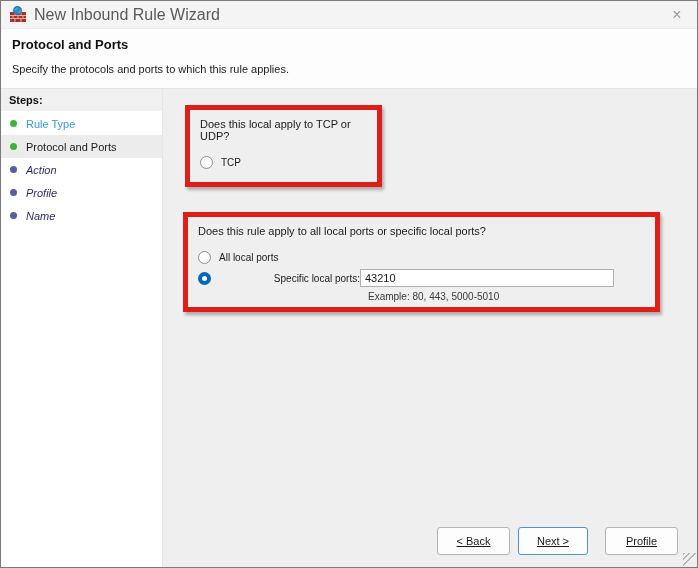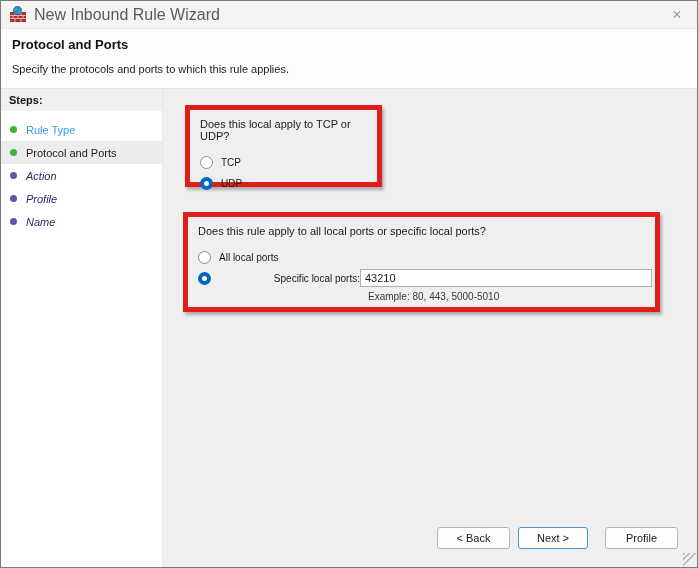--- a/index.html
+++ b/index.html
@@ -47,21 +47,21 @@
     width:162px; flex:0 0 162px;
     background:#ffffff;
     border-right:1px solid #e6e6e6;
   }
   .steps-heading {
     height:22px; line-height:22px;
     background:#f0f0f0;
     font-size:11px; font-weight:bold; color:#101010;
     padding-left:8px;
   }
-  .step-list { margin-top:7px; }
+  .step-list { margin-top:1px; }
   .step-item {
     height:23px; display:flex; align-items:center;
     padding-left:9px; font-size:11px; cursor:default;
   }
   .step-item.current { background:#ececec; }
   .bullet { width:7px; height:7px; border-radius:50%; margin-right:9px; flex:0 0 7px; }
   .bullet.green  { background:#3cb43c; }
   .bullet.indigo { background:#5a5aa5; }
   .step-item.completed .step-label { color:#2f9bea; }
   .step-item.current   .step-label { color:#1a1a1a; }
@@ -85,33 +85,33 @@
   .radio {
     width:13px; height:13px; border-radius:50%;
     background:#ffffff; border:1px solid #8b8b8b;
     flex:0 0 13px; margin-right:8px;
   }
   .radio.selected { border:4px solid #0067c0; }
   .radio-label { font-size:10px; font-weight:normal; color:#1a1a1a; white-space:nowrap;text-align:right; }
   .radio-label.fixed { width:141px; }
 
   .port-input {
-    width:292px; height:18px;
+    width:254px; height:18px;
     border:1px solid #b0b0b0; background:#ffffff;
     font-family:"Liberation Sans", sans-serif;
     font-size:11px; color:#1a1a1a; padding:0 4px;
   }
   .example-hint { font-size:10px; color:#3a3a3a; margin:5px 0 0 170px; }
 
   
   .btn {
-    position:absolute; top:438px; height:22px;
+    position:absolute; top:438px; height:28px;
     background:#fdfdfd; border:1px solid #b4b4b4; border-radius:3px;
     font-family:"Liberation Sans", sans-serif;
-    font-size:11px; color:#1a1a1a; cursor:default;
+    font-size:11px; color:#1a1a1a; cursor:default;text-decoration:underline;
   }
   .btn-back   { left:274px; width:73px; }
   .btn-next   { left:355px; width:70px; border-color:#4f94d1; }
   .btn-cancel { left:442px; width:73px; }
 
   .resize-grip {
     position:absolute; right:1px; bottom:1px; width:13px; height:13px;
     background:
       linear-gradient(135deg, transparent 0 50%, #efefef 50%) ,
       repeating-linear-gradient(135deg, #b5b5b5 0 1.5px, transparent 1.5px 4px);
@@ -180,24 +180,20 @@
     </div>
 
     <div class="main">
 
       <div class="annotation-box box1">
         <div class="question">Does this local apply to TCP or UDP?</div>
         <div class="radio-row" role="radio" aria-checked="false">
           <span class="radio"></span>
           <span class="radio-label">TCP</span>
         </div>
-        <div class="radio-row" role="radio" aria-checked="true">
-          <span class="radio selected"></span>
-          <span class="radio-label">UDP</span>
-        </div>
       </div>
 
       <div class="annotation-box box2">
         <div class="question">Does this rule apply to all local ports or specific local ports?</div>
         <div class="radio-row" role="radio" aria-checked="false">
           <span class="radio"></span>
           <span class="radio-label">All local ports</span>
         </div>
         <div class="radio-row" role="radio" aria-checked="true">
           <span class="radio selected"></span>

